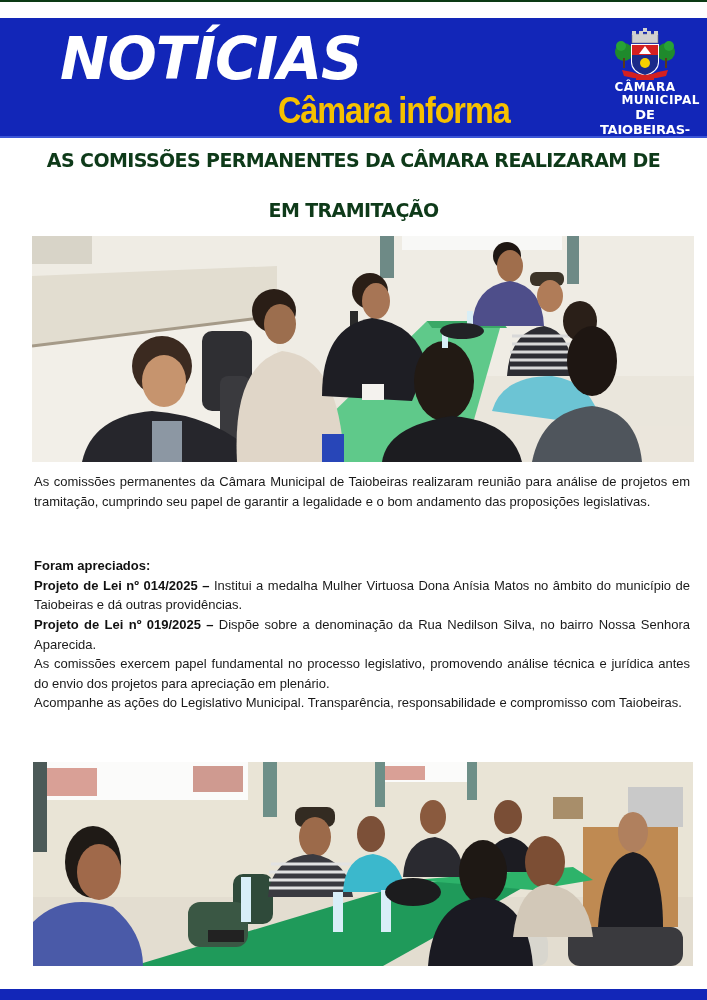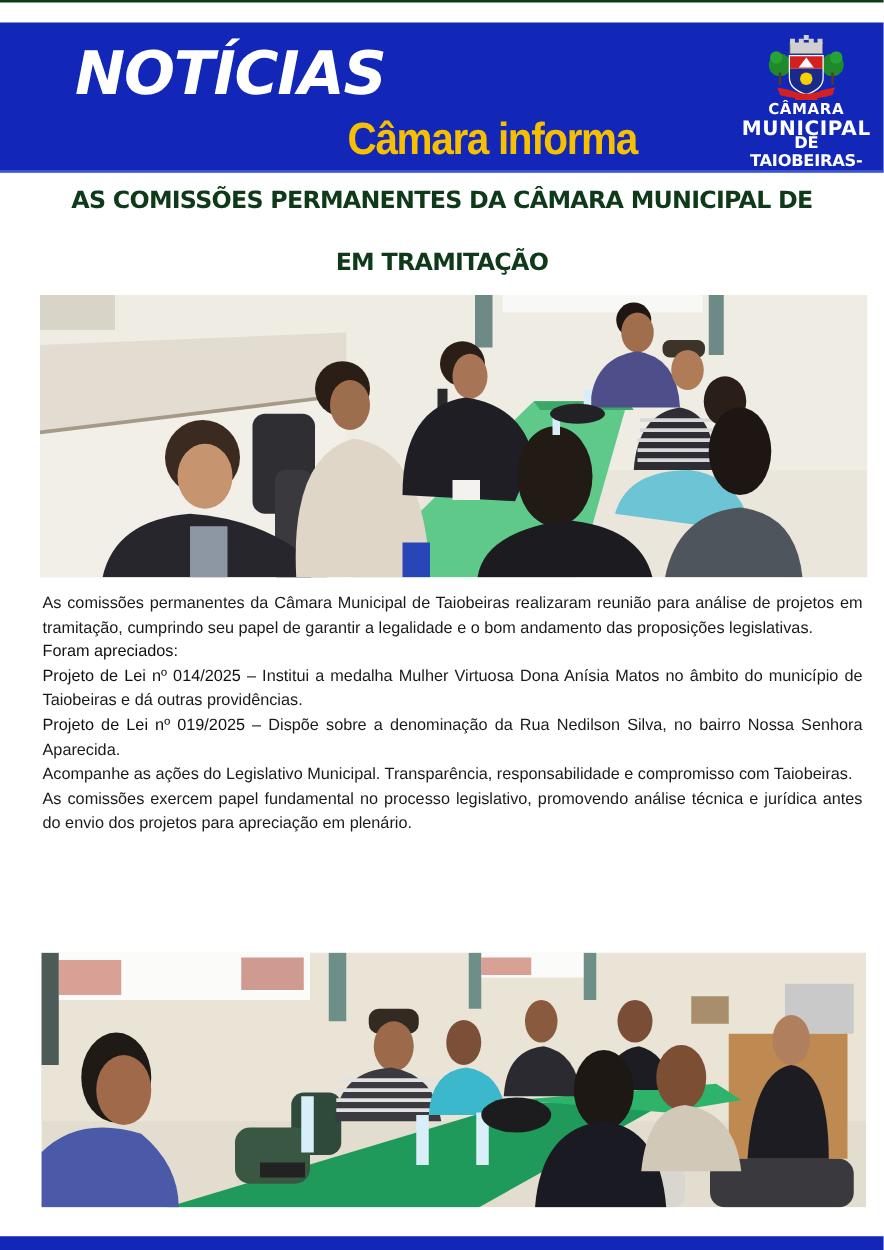--- a/index.html
+++ b/index.html
@@ -2,40 +2,40 @@
 <html><head>
 <meta charset="utf-8">
 <style>
   * { box-sizing: border-box; margin: 0; padding: 0; }
   html, body { width: 707px; height: 1000px; background: #ffffff; overflow: hidden; }
   body { position: relative; font-family: "Liberation Sans", sans-serif; }
 
   .top-rule { position: absolute; left: 0; top: 0; width: 707px; height: 2px; background: #0c3a14; }
 
   .banner { position: absolute; left: 0; top: 18px; width: 707px; height: 120px; background: #1226b8; border-bottom: 2px solid #3b55d6; }
-  .banner-title { position: absolute; left: 60px; top: 6px; color: #ffffff; font-family: "DejaVu Sans", sans-serif; font-weight: bold; font-style: italic; font-size: 48px; letter-spacing: -1px; line-height: 70px; }
+  .banner-title { position: absolute; left: 60px; top: 6px; color: #ffffff; font-family: "DejaVu Sans", sans-serif; font-weight: bold; font-style: italic; font-size: 58px; letter-spacing: -1px; line-height: 70px; }
   .banner-subtitle { position: absolute; left: 278px; top: 72px; color: #f6c000; font-family: "Liberation Sans", sans-serif; font-weight: bold; font-size: 36px; letter-spacing: -1.2px; line-height: 42px; transform: scaleX(0.9); transform-origin: left center; }
 
   .logo { position: absolute; left: 590px; top: 10px; width: 110px; height: 100px; }
   .logo svg { position: absolute; left: 20px; top: 0; }
   .logo-line { position: absolute; left: 0; width: 110px; text-align: center; color: #ffffff; font-family: "DejaVu Sans", sans-serif; font-weight: bold; }
   .logo-line.l1 { top: 52px; font-size: 12px; letter-spacing: 0.5px; }
-  .logo-line.l2 { top: 65px; font-size: 16px; letter-spacing: 0.5px; }
+  .logo-line.l2 { top: 65px; font-size: 12px; letter-spacing: 0.5px; text-align: right; }
   .logo-line.l3 { top: 79px; font-size: 13px; letter-spacing: -0.2px; }
 
   .headline { position: absolute; left: 10px; top: 148px; width: 687px; text-align: center; color: #0e3a19; font-family: "DejaVu Sans", sans-serif; font-weight: bold; font-size: 19px; line-height: 25px; letter-spacing: -0.6px; }
 
   .photo { position: absolute; overflow: hidden; }
   .photo svg { display: block; }
   .photo-1 { left: 32px; top: 236px; width: 662px; height: 226px; }
   .photo-2 { left: 33px; top: 762px; width: 660px; height: 204px; }
 
   .article { position: absolute; left: 34px; top: 472px; width: 656px; color: #1a1a1a; font-family: "Liberation Sans", sans-serif; font-size: 13px; line-height: 19.6px; }
   .article p { text-align: justify; }
-  .article .bold { font-weight: normal; color: #111; }
+  .article .bold { font-weight: bold; color: #111; margin-top: 45px; }
 
   .bottom-bar { position: absolute; left: 0; top: 989px; width: 707px; height: 11px; background: #1226b8; }
 </style>
 </head>
 <body>
 
 <div class="top-rule"></div>
 
 <header class="banner">
   <div class="banner-title">NOTÍCIAS</div>
@@ -67,21 +67,21 @@
       <path d="M12 42 L22 44 Q35 50 48 44 L58 42 L56 48 Q35 54 14 48 Z" fill="#d42020"></path>
       <rect x="26" y="48" width="18" height="4" fill="#d42020"></rect>
     </svg>
     <div class="logo-line l1">CÂMARA</div>
     <div class="logo-line l2">MUNICIPAL</div>
     <div class="logo-line l3">DE TAIOBEIRAS-MG</div>
   </div>
 </header>
 
 <h1 class="headline">
-  <span>AS COMISSÕES PERMANENTES DA CÂMARA MUNICIPAL DE</span><br>
+  <span>AS COMISSÕES PERMANENTES DA CÂMARA REALIZARAM DE</span><br>
   <br>
   <span>EM TRAMITAÇÃO</span>
 </h1>
 
 <div class="photo photo-1">
   <svg width="662" height="226" viewBox="0 0 662 226">
     <rect width="662" height="226" fill="#eae6dc"></rect>
 
     <rect x="0" y="0" width="662" height="140" fill="#efece4"></rect>
     <rect x="0" y="0" width="60" height="28" fill="#d8d4c8"></rect>
@@ -140,22 +140,22 @@
     <rect x="435" y="75" width="6" height="22" fill="#d8eef6"></rect>
     <ellipse cx="430" cy="95" rx="22" ry="8" fill="#222226"></ellipse>
   </svg>
 </div>
 
 <div class="article">
   <p>As comissões permanentes da Câmara Municipal de Taiobeiras realizaram reunião para análise de projetos em tramitação, cumprindo seu papel de garantir a legalidade e o bom andamento das proposições legislativas.</p>
   <p class="bold">Foram apreciados:</p>
   <p><span class="bold">Projeto de Lei nº 014/2025 –</span><span> Institui a medalha Mulher Virtuosa Dona Anísia Matos no âmbito do município de Taiobeiras e dá outras providências.</span></p>
   <p><span class="bold">Projeto de Lei nº 019/2025 –</span><span> Dispõe sobre a denominação da Rua Nedilson Silva, no bairro Nossa Senhora Aparecida.</span></p>
+  <p>As comissões exercem papel fundamental no processo legislativo, promovendo análise técnica e jurídica antes do envio dos projetos para apreciação em plenário.</p>
   <p>Acompanhe as ações do Legislativo Municipal. Transparência, responsabilidade e compromisso com Taiobeiras.</p>
-  <p>As comissões exercem papel fundamental no processo legislativo, promovendo análise técnica e jurídica antes do envio dos projetos para apreciação em plenário.</p>
 </div>
 
 <div class="photo photo-2">
   <svg width="660" height="204" viewBox="0 0 660 204">
     <rect width="660" height="204" fill="#e3ddd0"></rect>
     <rect x="0" y="0" width="660" height="135" fill="#e9e4d6"></rect>
 
     <rect x="10" y="0" width="205" height="38" fill="#fbfbfa"></rect>
     <rect x="14" y="6" width="50" height="28" fill="#d9a096"></rect>
     <rect x="160" y="4" width="50" height="26" fill="#cf9a90"></rect>

